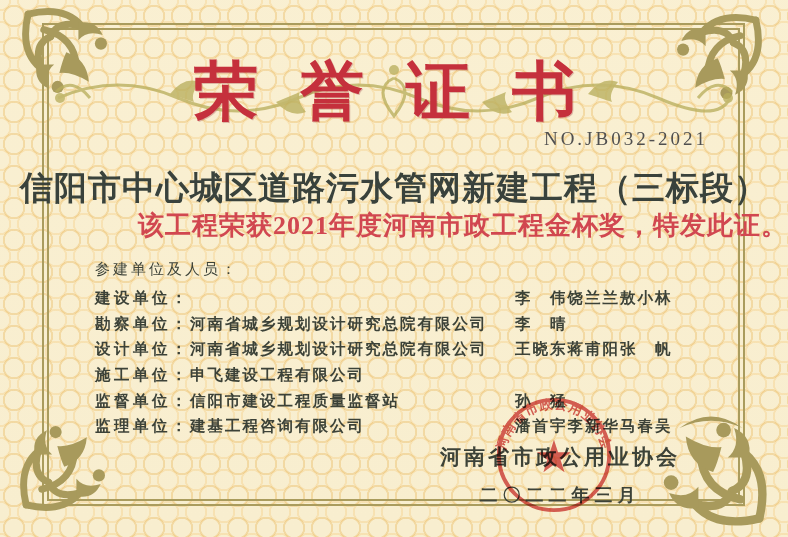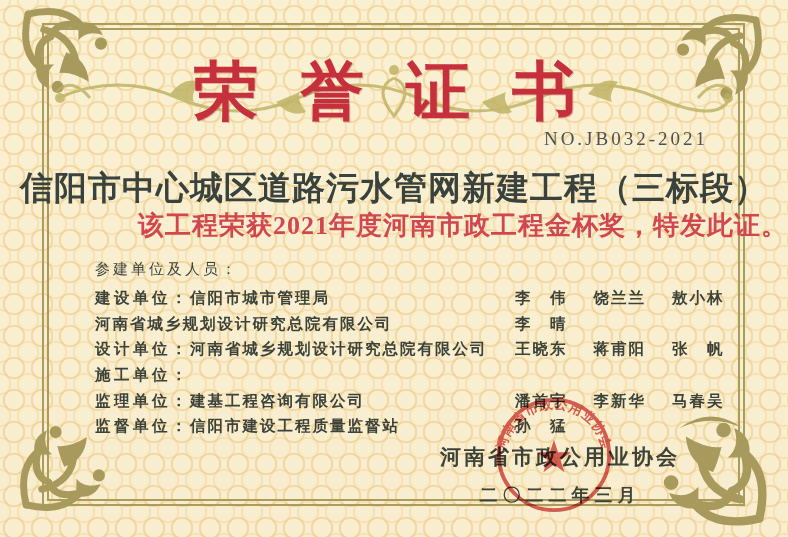--- a/index.html
+++ b/index.html
@@ -62,21 +62,21 @@
     position:absolute; left:95px; top:260px; right:60px;
     color:#3c4238;
   }
   .p-header{
     font-weight:normal; font-size:15px; letter-spacing:3px; height:26px;
   }
   .p-row{display:flex; height:25.6px; align-items:center; font-weight:bold; font-size:15.5px;}
   .p-left{width:420px; display:flex;}
   .p-label{letter-spacing:3.5px;}
   .p-value{letter-spacing:2px;}
-  .p-names{display:flex; gap:26px; letter-spacing:2px;}
+  .p-names{display:flex; letter-spacing:2px;}
   .issuer-block{
     position:absolute; left:420px; width:280px; top:443px;
     text-align:center; color:#3c4238;
   }
   .issuer{font-weight:bold; font-size:21px; letter-spacing:3px;}
   .issue-date{margin-top:12px; font-weight:bold; font-size:18px; letter-spacing:5px;}
   .seal{
     position:absolute; left:494px; top:395px; width:120px; height:120px;
     opacity:.82; mix-blend-mode:multiply;
   }
@@ -181,70 +181,71 @@
   <div class="project-title">信阳市中心城区道路污水管网新建工程（三标段）</div>
 
   <div class="award-line">该工程荣获2021年度河南市政工程金杯奖，特发此证。</div>
 
   <div class="participants">
     <div class="p-header">参建单位及人员：</div>
     <div>
         <div class="p-row">
           <span class="p-left">
             <span class="p-label">建设单位：</span>
-            <span class="p-value">信阳市城市管理局</span>
           </span>
           <span class="p-names">
             <span>李　伟</span>
             <span>饶兰兰</span>
             <span>敖小林</span>
           </span>
         </div>
         <div class="p-row">
           <span class="p-left">
+            <span class="p-label">勘察单位：</span>
             <span class="p-value">河南省城乡规划设计研究总院有限公司</span>
           </span>
           <span class="p-names">
             <span>李　晴</span>
           </span>
         </div>
         <div class="p-row">
           <span class="p-left">
             <span class="p-label">设计单位：</span>
             <span class="p-value">河南省城乡规划设计研究总院有限公司</span>
           </span>
           <span class="p-names">
             <span>王晓东</span>
             <span>蒋甫阳</span>
             <span>张　帆</span>
           </span>
         </div>
         <div class="p-row">
           <span class="p-left">
             <span class="p-label">施工单位：</span>
+            <span class="p-value">申飞建设工程有限公司</span>
+          </span>
+        </div>
+        <div class="p-row">
+          <span class="p-left">
+            <span class="p-label">监督单位：</span>
+            <span class="p-value">信阳市建设工程质量监督站</span>
+          </span>
+          <span class="p-names">
+            <span>孙　猛</span>
           </span>
         </div>
         <div class="p-row">
           <span class="p-left">
             <span class="p-label">监理单位：</span>
             <span class="p-value">建基工程咨询有限公司</span>
           </span>
           <span class="p-names">
             <span>潘首宇</span>
             <span>李新华</span>
             <span>马春吴</span>
-          </span>
-        </div>
-        <div class="p-row">
-          <span class="p-left">
-            <span class="p-label">监督单位：</span>
-            <span class="p-value">信阳市建设工程质量监督站</span>
-          </span>
-          <span class="p-names">
-            <span>孙　猛</span>
           </span>
         </div>
       </div>
   </div>
 
   <div class="issuer-block">
     <div class="issuer">河南省市政公用业协会</div>
     <div class="issue-date">二〇二二年三月</div>
   </div>
 

